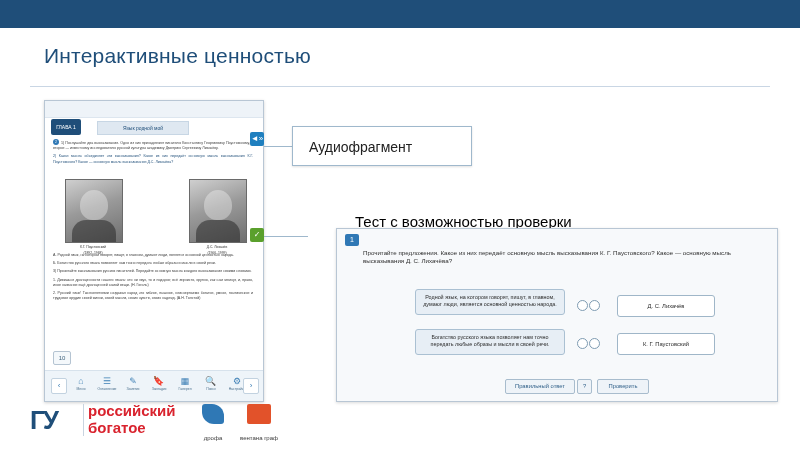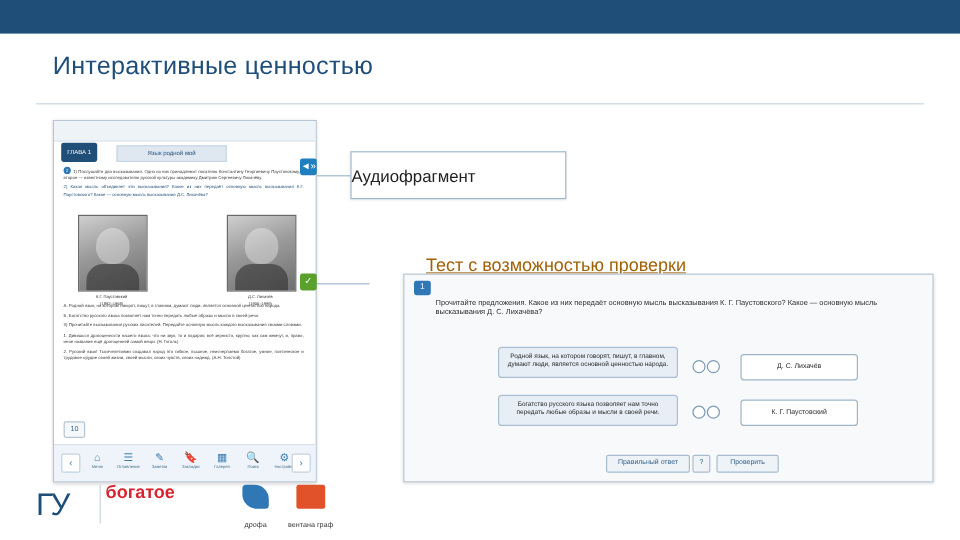--- a/index.html
+++ b/index.html
@@ -226,30 +226,30 @@
     color: #222;
     font-size: 14px;
     box-shadow: 0 1px 2px rgba(0,0,0,0.12);
   }
   .callout-audio {
     left: 292px;
     top: 126px;
     width: 180px;
     height: 40px;
     line-height: 40px;
+    padding-left: 16px;
     box-sizing: border-box;
   }
   .label-test {
     position: absolute;
     left: 355px;
     top: 213px;
     font-size: 15px;
-    color: #a16207;
+    color: #000000;
     white-space: nowrap;
-    text-decoration: underline;
   }
   .leader {
     position: absolute;
     background: #9fb8cc;
     height: 1px;
   }
   .leader-audio { left: 264px; top: 146px; width: 28px; }
   .leader-test-1 { left: 264px; top: 236px; width: 44px; }
 
   
@@ -341,21 +341,21 @@
 
   
   .logo-ru {
     position: absolute;
     left: 30px;
     top: 400px;
     width: 50px;
     height: 40px;
     color: #1f4e79;
     font-size: 26px;
-    font-weight: normal;
+    font-weight: bold;
     letter-spacing: -2px;
     line-height: 40px;
   }
   .logo-divider {
     position: absolute;
     left: 83px;
     top: 404px;
     width: 1px;
     height: 32px;
     background: #c8d4e0;
@@ -512,20 +512,21 @@
   <div class="opt-right b">К. Г. Паустовский</div>
 
   <div class="btn btn-answer">Правильный ответ</div>
   <div class="btn btn-q">?</div>
   <div class="btn btn-check">Проверить</div>
 </div>
 
 <div class="logo-ru">ГУ</div>
 <div class="logo-divider"></div>
 <div class="logo-text">
+  <span>российский</span>
   <span class="second">богатое</span>
 </div>
 <div class="logo-drofa">
   <span class="mark"></span>
   <span class="nm">дрофа</span>
 </div>
 <div class="logo-ventana">
   <span class="mark"></span>
   <span class="nm">вентана граф</span>
 </div>

